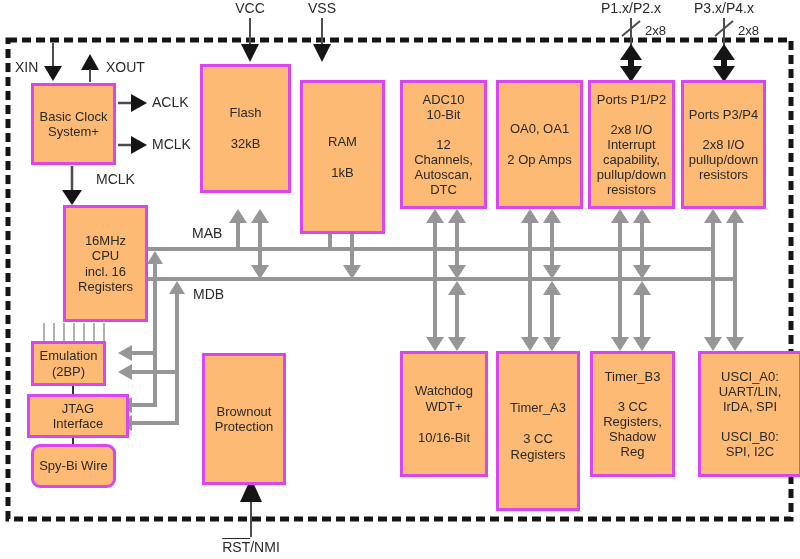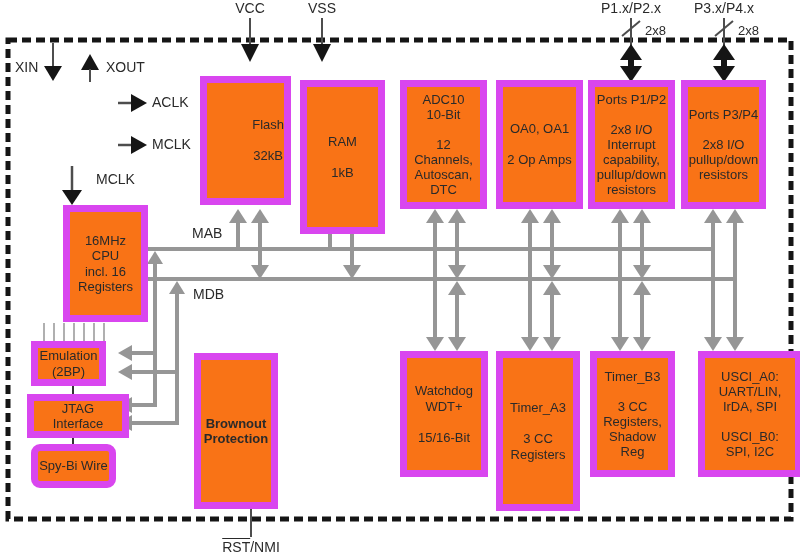--- a/index.html
+++ b/index.html
@@ -7,22 +7,22 @@
   body { font-family: "Liberation Sans", "DejaVu Sans", sans-serif; color: #151515; }
   #canvas {
     position: relative;
     width: 800px; height: 559px;
     background: #fff;
     overflow: hidden;
   }
   #wires { position: absolute; left: 0; top: 0; z-index: 0; }
   .block {
     position: absolute;
-    border: 7px solid #d946ef;
-    background: #f97316;
+    border: 3px solid #d946ef;
+    background: #fdba74;
     display: flex;
     align-items: center;
     justify-content: center;
     text-align: center;
     z-index: 2;
   }
   .block .txt {
     white-space: pre-line;
     font-size: 13px;
     line-height: 15.5px;
@@ -204,20 +204,24 @@
       <g>
         <line x1="724" y1="18" x2="724" y2="46" stroke-width="2"></line>
         <line x1="715" y1="36" x2="733" y2="21" stroke-width="2"></line>
         <line x1="724" y1="56" x2="724" y2="70" stroke-width="6" stroke="#151515"></line>
         <polygon points="724,44 713,60 735,60" stroke="none"></polygon>
         <polygon points="724,82 713,66 735,66" stroke="none"></polygon>
       </g>
     </g>
   </svg>
 
+  <div class="block" style="left:31px; top:83px; width:85px; height:82px;">
+    <div class="txt">Basic Clock
+System+</div>
+  </div>
 
   <div class="block" style="left:31px; top:205px; width:85px; height:117px;margin-left:32px;">
     <div class="txt">16MHz
 CPU
 incl. 16
 Registers</div>
   </div>
 
   <div class="block" style="left:31px; top:341px; width:75px; height:45px;">
     <div class="txt">Emulation
@@ -226,21 +230,21 @@
 
   <div class="block" style="left:27px; top:394px; width:102px; height:44px;">
     <div class="txt">JTAG
 Interface</div>
   </div>
 
   <div class="block" style="left:31px; top:444px; width:85px; height:44px;border-radius:9px;">
     <div class="txt">Spy-Bi Wire</div>
   </div>
 
-  <div class="block" style="left:200px; top:76px; width:91px; height:129px;justify-content:flex-end;">
+  <div class="block" style="left:200px; top:64px; width:91px; height:129px;">
     <div class="txt">Flash
 
 32kB</div>
   </div>
 
   <div class="block" style="left:300px; top:80px; width:85px; height:154px;">
     <div class="txt">RAM
 
 1kB</div>
   </div>
@@ -272,30 +276,30 @@
   </div>
 
   <div class="block" style="left:681px; top:80px; width:85px; height:129px;">
     <div class="txt" style="line-height:15px;">Ports P3/P4
 
 2x8 I/O
 pullup/down
 resistors</div>
   </div>
 
-  <div class="block" style="left:194px; top:353px; width:84px; height:156px;font-weight:bold;">
+  <div class="block" style="left:202px; top:353px; width:84px; height:132px;">
     <div class="txt">Brownout
 Protection</div>
   </div>
 
   <div class="block" style="left:400px; top:351px; width:88px; height:126px;">
     <div class="txt">Watchdog
 WDT+
 
-15/16-Bit</div>
+10/16-Bit</div>
   </div>
 
   <div class="block" style="left:496px; top:351px; width:84px; height:160px;">
     <div class="txt">Timer_A3
 
 3 CC
 Registers</div>
   </div>
 
   <div class="block" style="left:590px; top:351px; width:85px; height:126px;">

